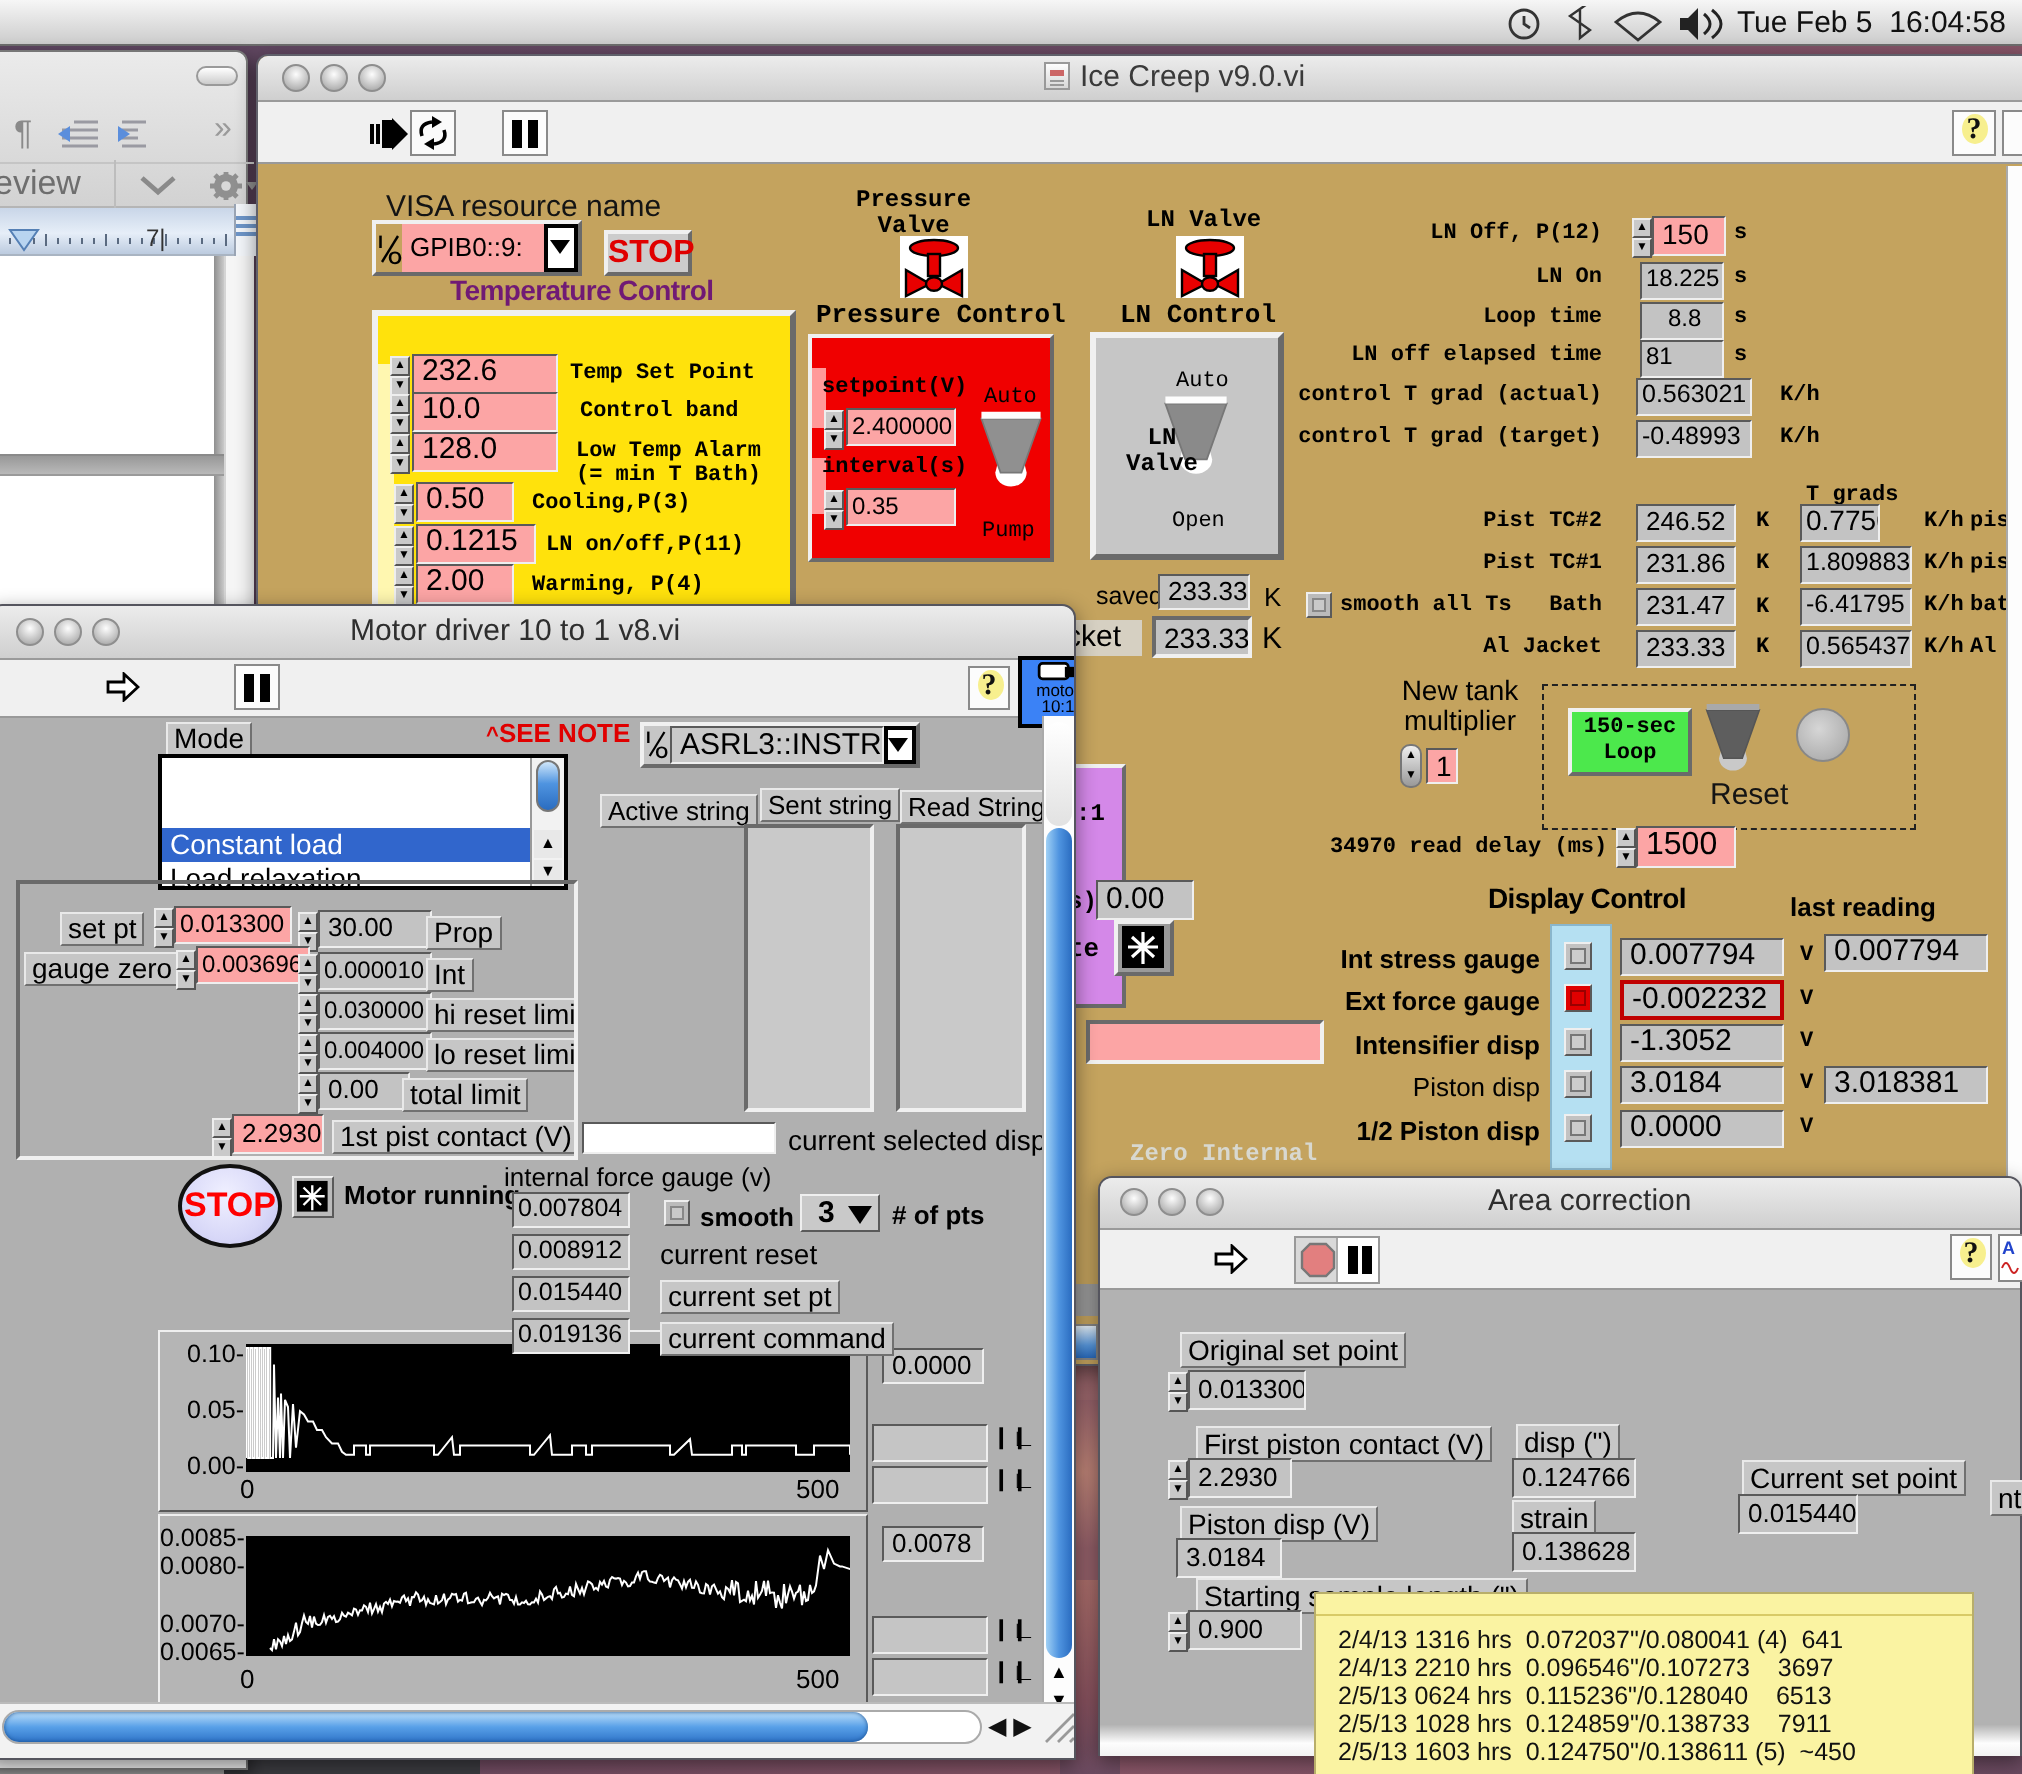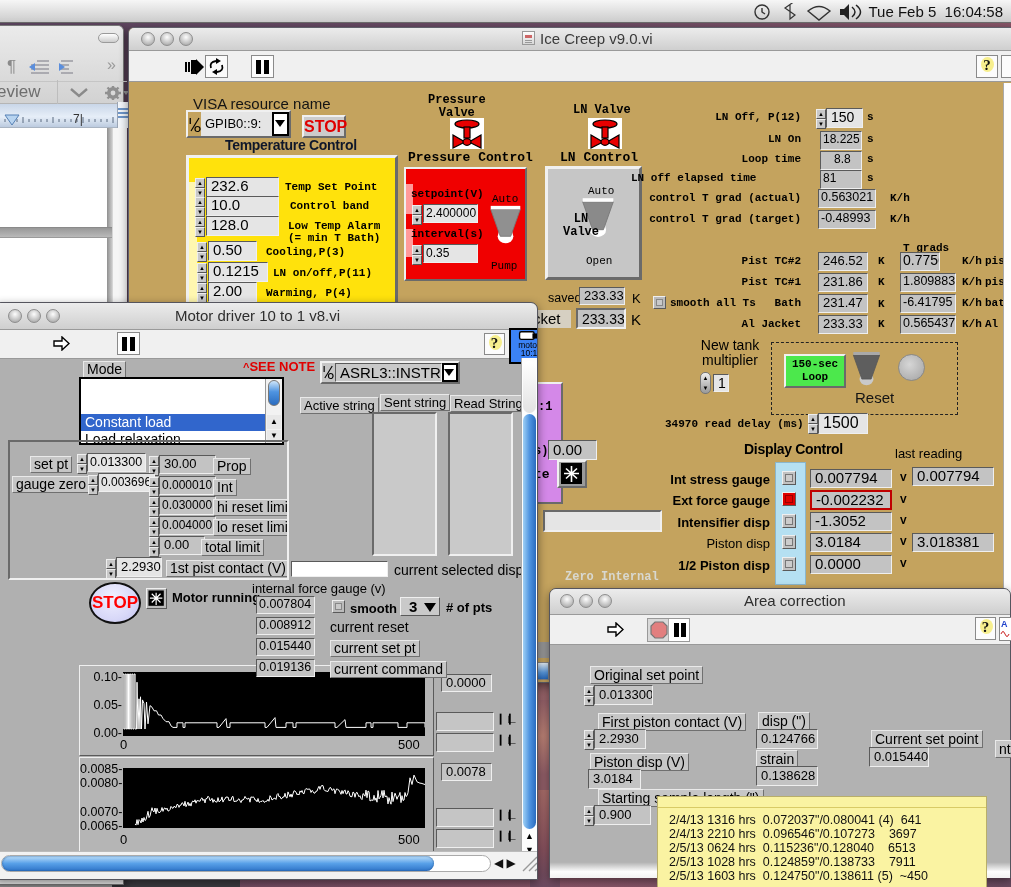--- a/index.html
+++ b/index.html
@@ -4,21 +4,21 @@
 *{margin:0;padding:0;box-sizing:border-box}
 html,body{width:1011px;height:887px;overflow:hidden}
 body{font-family:"Liberation Sans",sans-serif;position:relative;background:#555}
 .abs{position:absolute}
 .mb{font-family:"Liberation Mono",monospace;font-weight:bold;color:#000}
 .sk{border:2px solid;border-color:#6a6a6a #f0f0f0 #f0f0f0 #6a6a6a}
 .sk1{border:1px solid;border-color:#5a5a5a #efefef #efefef #5a5a5a}
 .rs{border:2px solid;border-color:#f0f0f0 #6a6a6a #6a6a6a #f0f0f0}
 .rs1{border:1px solid;border-color:#efefef #5a5a5a #5a5a5a #efefef}
 .vbox{background:#c3c3c3;color:#000;font-size:15px;line-height:16px;padding-left:4px;white-space:nowrap;overflow:hidden}
-.wbox{background:#e5e5e5;color:#000;font-size:15px;line-height:16px;padding-left:4px;white-space:nowrap;overflow:hidden}
+.wbox{background:#fca5a5;color:#000;font-size:15px;line-height:16px;padding-left:4px;white-space:nowrap;overflow:hidden}
 .spin{width:10px}
 .spin div{height:10px;background:#c9c9c9;border:1px solid;border-color:#eee #555 #555 #eee;font-size:6px;line-height:8px;text-align:center;color:#000}
 .tl{width:14px;height:14px;border-radius:50%;background:radial-gradient(circle at 50% 35%,#fdfdfd,#c2c2c2 60%,#9a9a9a);border:1px solid #8e8e8e}
 .titlebar{background:linear-gradient(#ececec,#cfcfcf);border-bottom:1px solid #9a9a9a}
 .toolbar{background:#f0f0f0;border-bottom:1px solid #999}
 .pausebtn{background:#fcfcfc;border:1px solid #8a8a8a;display:flex;align-items:center;justify-content:center;gap:3px}
 .pausebtn i{display:block;width:5px;height:14px;background:#000}
 .qbtn{background:#fcfcfc;border:1px solid #8a8a8a;text-align:center;font-weight:bold;position:relative}
 .qbtn b{position:absolute;left:4px;top:1px;width:13px;height:15px;background:#f7ef8e;border-radius:50%}
 .qbtn span{position:relative;font-size:15px;color:#111;font-family:"Liberation Serif",serif}
@@ -144,21 +144,21 @@
           <text x="0" y="8" font-size="9" font-weight="bold" fill="#000" font-family="Liberation Sans">I</text>
           <text x="5" y="16" font-size="9" font-weight="bold" fill="#000" font-family="Liberation Sans">O</text>
           <path d="M2 15 L10 2" stroke="#000" stroke-width="1.2"></path>
         </svg>
       <div class="wbox abs" style="left:13px;top:0px;width:71px;height:24px;line-height:23px;font-size:13px">GPIB0::9:</div>
       <div class="abs" style="left:84px;top:0px;width:17px;height:24px;background:#fff;border:2px solid #000"><svg width="12" height="19" viewBox="0 0 12 19">
             <polygon points="1,6 11,6 6,13" fill="#000"></polygon>
           </svg></div>
     </div>
     <div class="abs rs" style="left:173px;top:33px;width:44px;height:23px;background:#ccc;text-align:center;font-weight:bold;font-size:16px;line-height:19px;color:#e00000;font-family:'Liberation Sans'">STOP</div>
-    <div class="abs" style="left:96px;top:55px;font-size:14px;font-weight:bold;color:#0f172a;letter-spacing:-0.3px">Temperature Control</div>
+    <div class="abs" style="left:96px;top:55px;font-size:14px;font-weight:bold;color:#701a75;letter-spacing:-0.3px">Temperature Control</div>
 
     <div class="abs rs" style="left:57px;top:73px;width:212px;height:330px;background:#ffe20c;border-width:3px">
       <div class="abs" style="left:0;top:24px;width:8px;height:260px;background:#fff7b0"></div>
       <div class="abs spin" style="left:6px;top:20px">
           <div>▲</div>
           <div>▼</div>
         </div>
       <div class="wbox abs sk1" style="left:17px;top:19px;width:73px;height:20px;font-size:15px">232.6</div>
       <div class="abs mb" style="left:96px;top:23px;font-size:11px">Temp Set Point</div>
       <div class="abs spin" style="left:6px;top:39px">
@@ -263,21 +263,21 @@
         <div>▼</div>
       </div>
     <div class="wbox abs sk1" style="left:697px;top:26px;width:37px;height:20px;font-size:14px;line-height:17px">150</div>
     <div class="abs mb" style="left:738px;top:29px;font-size:11px">s</div>
     <div class="abs mb" style="left:502px;top:51px;width:170px;text-align:right;font-size:11px;white-space:nowrap">LN On</div>
     <div class="vbox abs sk1" style="left:691px;top:49px;width:42px;height:19px;font-size:12px;line-height:15px;padding-left:2px">18.225</div>
     <div class="abs mb" style="left:738px;top:51px;font-size:11px">s</div>
     <div class="abs mb" style="left:502px;top:71px;width:170px;text-align:right;font-size:11px;white-space:nowrap">Loop time</div>
     <div class="vbox abs sk1" style="left:691px;top:69px;width:42px;height:19px;font-size:12px;line-height:15px;padding-left:13px">8.8</div>
     <div class="abs mb" style="left:738px;top:71px;font-size:11px">s</div>
-    <div class="abs mb" style="left:502px;top:90px;width:170px;text-align:left;font-size:11px;white-space:nowrap">LN  off elapsed time</div>
+    <div class="abs mb" style="left:502px;top:90px;width:170px;text-align:right;font-size:11px;white-space:nowrap">LN  off elapsed time</div>
     <div class="vbox abs sk1" style="left:691px;top:88px;width:42px;height:19px;font-size:12px;line-height:15px;padding-left:2px">81</div>
     <div class="abs mb" style="left:738px;top:90px;font-size:11px">s</div>
     <div class="abs mb" style="left:492px;top:110px;width:180px;text-align:right;font-size:11px;white-space:nowrap">control T grad (actual)</div>
     <div class="vbox abs sk1" style="left:689px;top:107px;width:58px;height:19px;font-size:12.5px;line-height:15px;padding-left:2px">0.563021</div>
     <div class="abs mb" style="left:761px;top:110px;font-size:11px">K/h</div>
     <div class="abs mb" style="left:492px;top:131px;width:180px;text-align:right;font-size:11px;white-space:nowrap">control T grad (target)</div>
     <div class="vbox abs sk1" style="left:689px;top:128px;width:58px;height:19px;font-size:12.5px;line-height:15px;padding-left:2px">-0.48993</div>
     <div class="abs mb" style="left:761px;top:131px;font-size:11px">K/h</div>
     <div class="abs mb" style="left:774px;top:160px;font-size:11px">T grads</div>
     <div class="abs mb" style="left:562px;top:173px;width:110px;text-align:right;font-size:11px;white-space:nowrap">Pist TC#2</div>
@@ -346,21 +346,21 @@
     <div class="abs" style="left:726px;top:307px;font-size:15px;color:#141414">Reset</div>
 
     <div class="abs mb" style="left:536px;top:336px;font-size:11px">34970 read delay (ms)</div>
     <div class="abs spin" style="left:679px;top:332px">
         <div>▲</div>
         <div>▼</div>
       </div>
     <div class="wbox abs sk1" style="left:689px;top:331px;width:50px;height:21px;font-size:16px;line-height:18px">1500</div>
 
     <div class="abs" style="left:615px;top:359px;font-size:14px;font-weight:bold;letter-spacing:-0.3px;color:#000">Display Control</div>
-    <div class="abs" style="left:766px;top:364px;font-size:13px;font-weight:normal;color:#000">last reading</div>
+    <div class="abs" style="left:766px;top:364px;font-size:13px;font-weight:bold;color:#000">last reading</div>
     <div class="abs" style="left:646px;top:380px;width:31px;height:123px;background:#b5e0f2;border:1px solid #8ab6cc"></div>
     <div class="abs" style="left:501px;top:390px;width:140px;text-align:right;font-size:13px;font-weight:bold;white-space:nowrap">Int stress gauge</div>
     <div class="abs rs1" style="left:653px;top:389px;width:14px;height:14px;background:#c2c2c2">
         <div style="margin:2px;width:8px;height:8px;border:1px solid #777;background:#ccc"></div>
       </div>
     <div class="vbox abs sk1" style="left:681px;top:387px;width:82px;height:19px">0.007794</div>
     <div class="abs mb" style="left:771px;top:390px;font-size:11px">V</div>
     <div class="vbox abs sk1" style="left:783px;top:385px;width:82px;height:19px">0.007794</div>
     <div class="abs" style="left:501px;top:411px;width:140px;text-align:right;font-size:13px;font-weight:bold;white-space:nowrap">Ext force gauge</div>
     <div class="abs rs1" style="left:653px;top:410px;width:14px;height:14px;background:#e00000">

